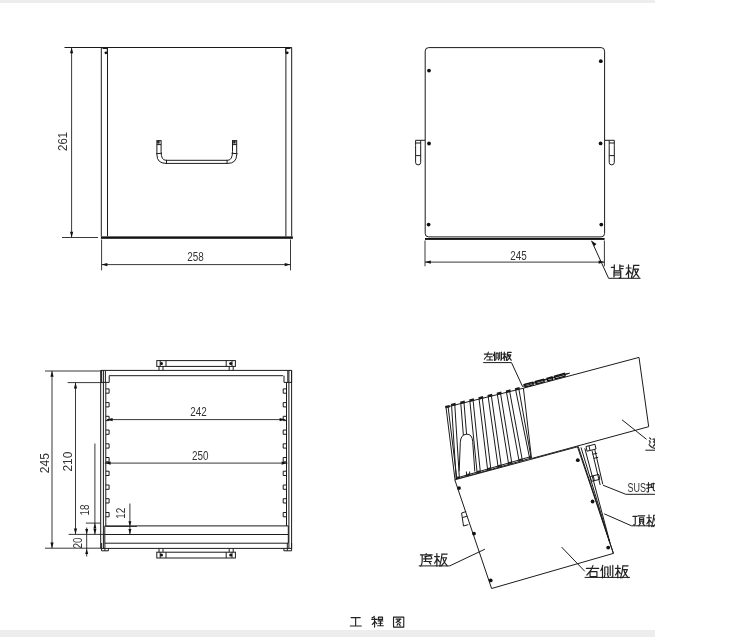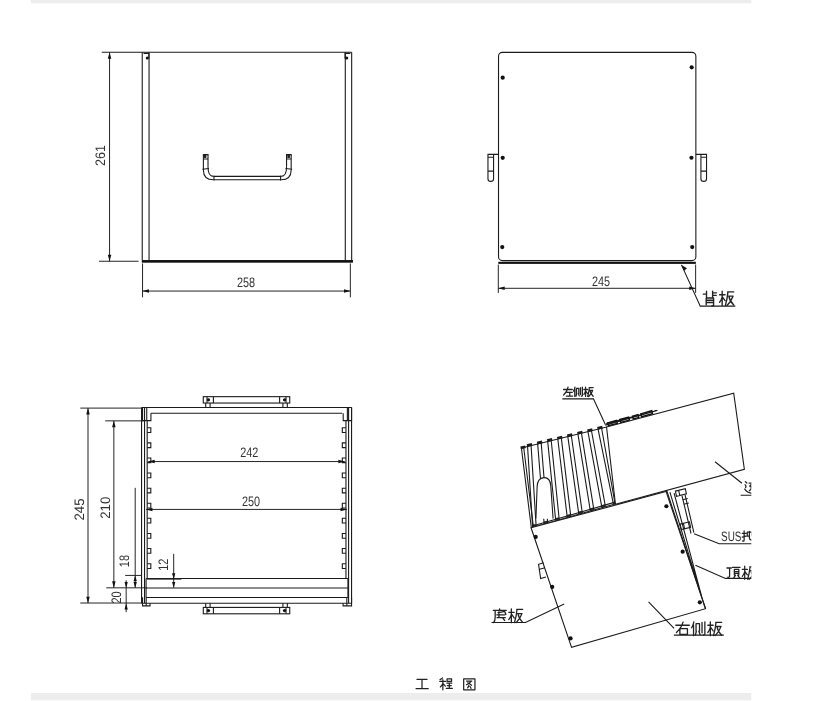--- a/index.html
+++ b/index.html
@@ -1,16 +1,16 @@
 <!DOCTYPE html>
 <html><head>
 <meta charset="utf-8">
 <style>
 html,body{margin:0;padding:0;background:#fff;}
-#page{position:relative;width:655px;height:637px;background:#fff;overflow:hidden;font-family:"Liberation Sans", sans-serif;margin-left:28px;}
+#page{position:relative;width:655px;height:637px;background:#fff;overflow:hidden;font-family:"Liberation Sans", sans-serif;}
 svg{position:absolute;left:0;top:0;}
 .ln{stroke:#1b1b1b;stroke-width:1;fill:none;}
 .dim{stroke:#222;stroke-width:0.9;fill:none;}
 .ar{fill:#111;stroke:none;}
 .dot{fill:#111;stroke:none;}
 .num{font-family:"Liberation Sans", sans-serif;font-size:12.5px;fill:#333;}
 .glyph{stroke:#222;fill:none;stroke-linecap:round;stroke-linejoin:round;}
 </style>
 </head>
 <body>

